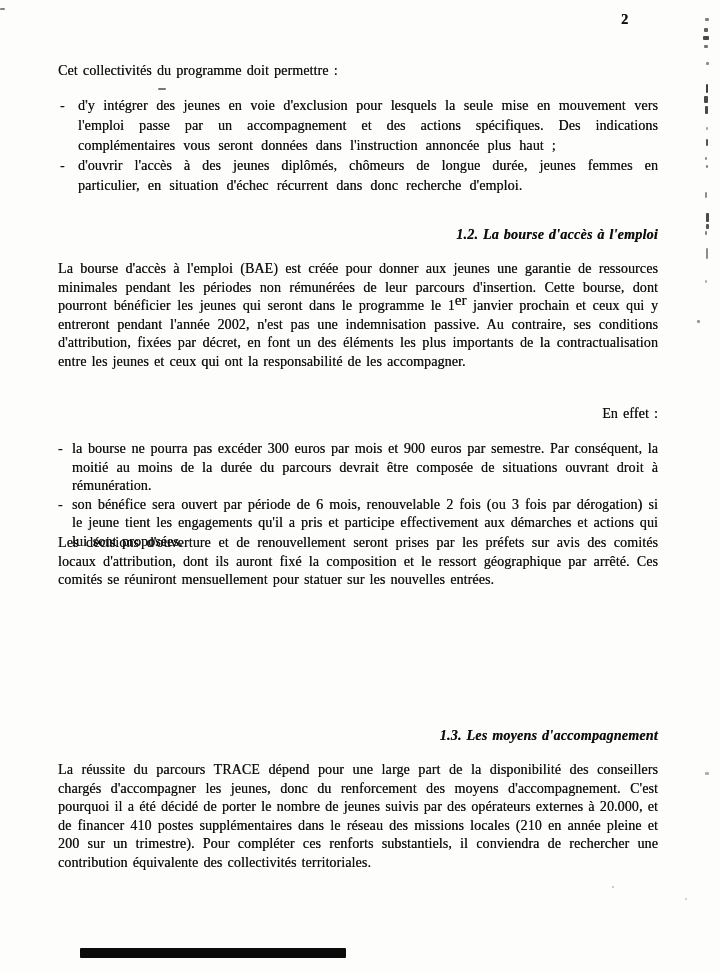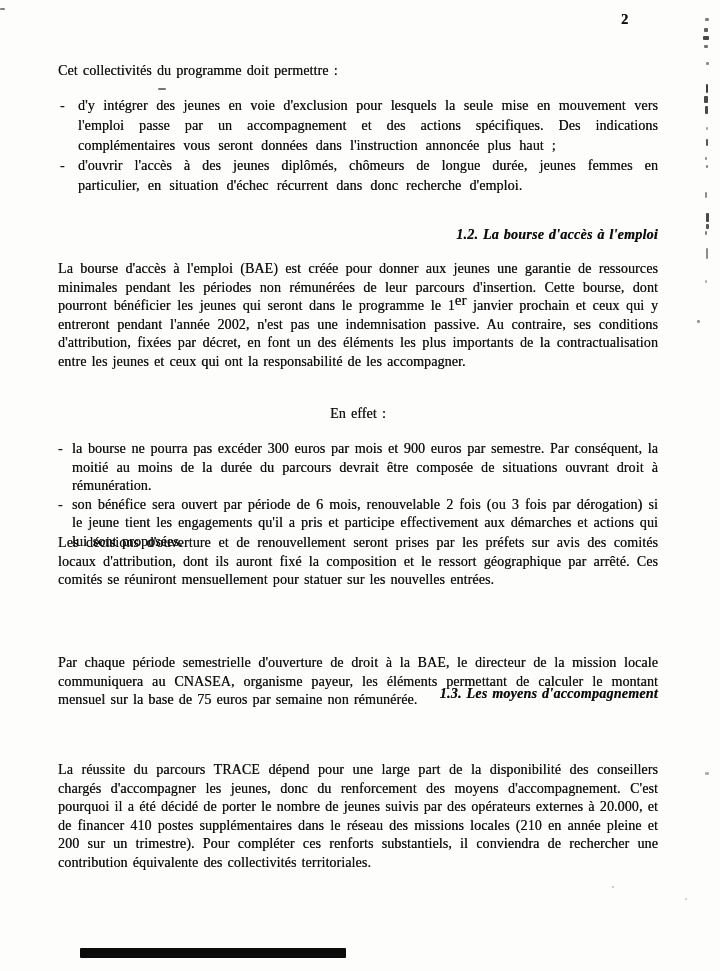--- a/index.html
+++ b/index.html
@@ -82,38 +82,37 @@
       <span>d'ouvrir l'accès à des jeunes diplômés, chômeurs de longue durée, jeunes femmes en particulier, en situation d'échec récurrent dans donc recherche d'emploi.</span>
     </div>
   </div>
 
   <div class="blk heading" style="top:226px;">1.2. La bourse d'accès à l'emploi</div>
 
   <div class="blk" style="top:260px;">
     <span>La bourse d'accès à l'emploi (BAE) est créée pour donner aux jeunes une garantie de ressources minimales pendant les périodes non rémunérées de leur parcours d'insertion. Cette bourse, dont pourront bénéficier les jeunes qui seront dans le programme le 1</span><sup class="ord">er</sup><span> janvier prochain et ceux qui y entreront pendant l'année 2002, n'est pas une indemnisation passive. Au contraire, ses conditions d'attribution, fixées par décret, en font un des éléments les plus importants de la contractualisation entre les jeunes et ceux qui ont la responsabilité de les accompagner.</span>
   </div>
 
-  <div class="blk" style="top:405px; text-align:center;">En effet :</div>
+  <div class="blk" style="top:405px; text-align:right;">En effet :</div>
 
   <div class="blk list list2" style="top:440px;">
     <div class="item">
       <span class="dash">-</span>
       <span>la bourse ne pourra pas excéder 300 euros par mois et 900 euros par semestre. Par conséquent, la moitié au moins de la durée du parcours devrait être composée de situations ouvrant droit à rémunération.</span>
     </div>
     <div class="item">
       <span class="dash">-</span>
       <span>son bénéfice sera ouvert par période de 6 mois, renouvelable 2 fois (ou 3 fois par dérogation) si le jeune tient les engagements qu'il a pris et participe effectivement aux démarches et actions qui lui sont proposées.</span>
     </div>
   </div>
 
   <div class="blk" style="top:534px;">Les décisions d'ouverture et de renouvellement seront prises par les préfets sur avis des comités locaux d'attribution, dont ils auront fixé la composition et le ressort géographique par arrêté. Ces comités se réuniront mensuellement pour statuer sur les nouvelles entrées.</div>
 
-  <div class="blk" style="top:654px;">Par chaque période semestrielle d'ouverture de droit à la BAE, le directeur de la mission locale communiquera au CNASEA, organisme payeur, les éléments permettant de calculer le montant mensuel sur la base de 75 euros par semaine non rémunérée.</div>
 
-  <div class="blk heading" style="top:685px;">1.3. Les moyens d'accompagnement</div>
+  <div class="blk heading" style="top:727px;">1.3. Les moyens d'accompagnement</div>
 
   <div class="blk" style="top:761px;">La réussite du parcours TRACE dépend pour une large part de la disponibilité des conseillers chargés d'accompagner les jeunes, donc du renforcement des moyens d'accompagnement. C'est pourquoi il a été décidé de porter le nombre de jeunes suivis par des opérateurs externes à 20.000, et de financer 410 postes supplémentaires dans le réseau des missions locales (210 en année pleine et 200 sur un trimestre). Pour compléter ces renforts substantiels, il conviendra de rechercher une contribution équivalente des collectivités territoriales.</div>
 
   <div class="mark" style="left:0px;   top:8px;   width:5px; height:2px; opacity:.55;"></div>
   <div class="mark" style="left:158px; top:88px;  width:8px; height:2px; opacity:.6;"></div>
   <div class="mark" style="left:705px; top:18px;  width:4px; height:3px; opacity:.55;"></div>
   <div class="mark" style="left:704px; top:28px;  width:4px; height:4px; opacity:.7;"></div>
   <div class="mark" style="left:703px; top:36px;  width:6px; height:4px; opacity:.8;"></div>
   <div class="mark" style="left:704px; top:45px;  width:4px; height:3px; opacity:.6;"></div>
   <div class="mark" style="left:706px; top:62px;  width:3px; height:3px; opacity:.5;"></div>

